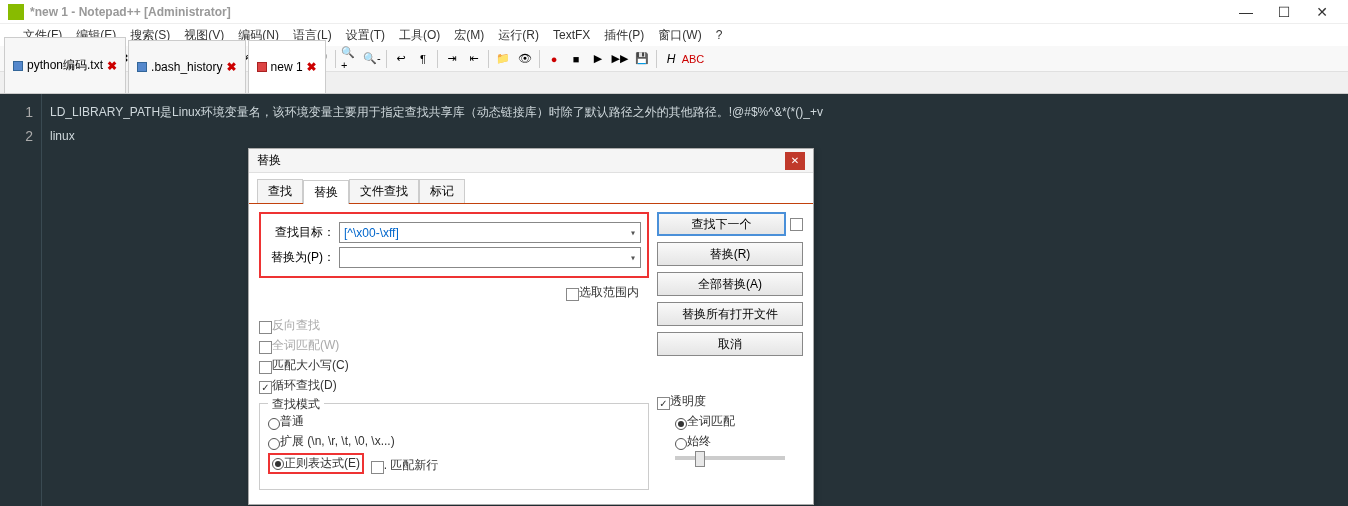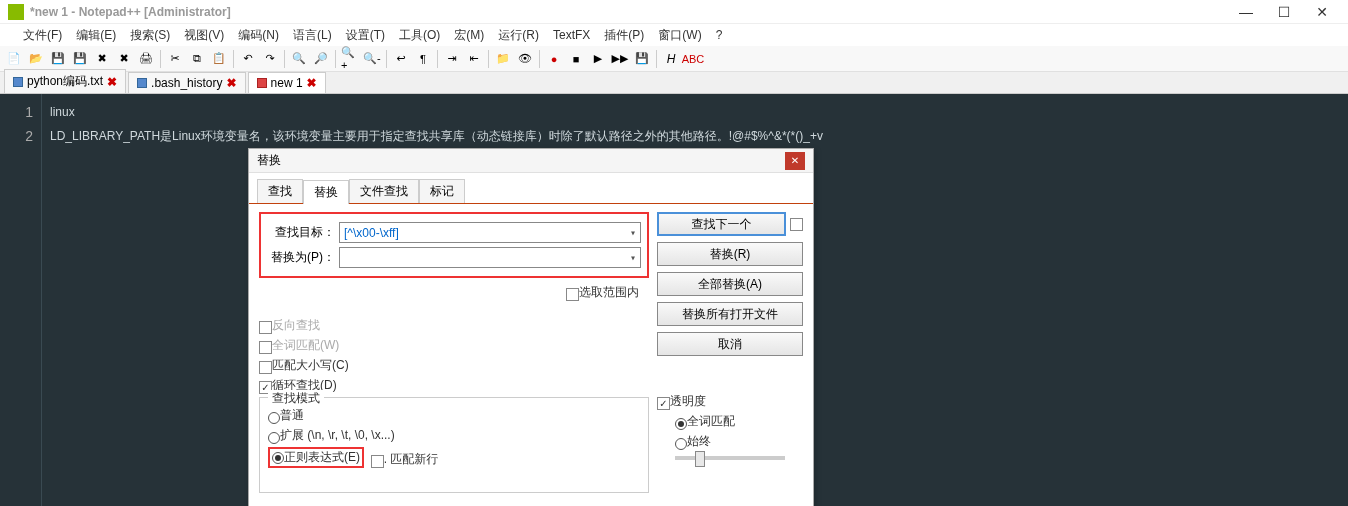--- a/index.html
+++ b/index.html
@@ -12,21 +12,21 @@
 .winbtn { width: 20px; text-align: center; color: #333; cursor: pointer; font-size: 14px; }
 
 .menubar { height: 22px; display: flex; align-items: center; padding: 0 16px; gap: 0; color: #333; }
 .menubar span { padding: 2px 7px; cursor: pointer; }
 
 .toolbar { height: 26px; display: flex; align-items: center; padding: 3px 4px; gap: 2px; border-bottom: 1px solid #e0e0e0; background: #f8f8f8; }
 .tbtn { width: 20px; height: 20px; border: 1px solid transparent; display: inline-flex; align-items: center; justify-content: center; cursor: pointer; font-size: 11px; }
 .tsep { width: 1px; height: 18px; background: #ccc; margin: 0 2px; }
 
 .tabs { height: 22px; display: flex; align-items: flex-end; padding: 0 4px; background: #f0f0f0; border-bottom: 1px solid #ccc; }
-.tab { padding: 3px 8px; border: 1px solid #ccc; border-bottom: none; background: #f7f7f7; margin-right: 2px; display: flex; align-items: center; gap: 4px; font-family: monospace; }
+.tab { padding: 19px 8px; border: 1px solid #ccc; border-bottom: none; background: #f7f7f7; margin-right: 2px; display: flex; align-items: center; gap: 4px; font-family: monospace; }
 .tab.active { background: #fff; }
 .tab .x { color: #c00; font-weight: bold; cursor: pointer; }
 .tab .diskicon { width:10px; height:10px; display:inline-block; background:#58c; border:1px solid #369; }
 
 .editor { display: flex; height: 412px; background: #263238; color: #cfd8dc; font-family: Consolas, monospace; font-size: 14px; }
 .gutter { width: 42px; background: #263238; color: #aaa; text-align: right; padding: 6px 8px 0 0; border-right: 1px solid #3a4a52; }
 .gutter div { line-height: 24px; font-size:14px;}
 .code { padding: 6px 8px 0; flex: 1; position: relative; }
 .code .line { line-height: 24px; white-space: pre; }
 
@@ -49,21 +49,21 @@
 .drop::after { content: "▾"; position: absolute; right: 4px; color: #555; font-size:10px;}
 .redbox { border: 2px solid #e33; padding: 4px 6px; margin-bottom: 6px; }
 
 .check-row { display: flex; align-items: flex-end; gap: 0; margin: 3px 0; color: #333; }
 .check-row.dim { color: #aaa; }
 .chk { width: 13px; height: 13px; border: 1px solid #888; display: inline-flex; align-items: center; justify-content: center; font-size: 10px; }
 .chk.on::after { content: "✓"; }
 .rad { width: 12px; height: 12px; border: 1px solid #555; border-radius: 50%; display: inline-flex; align-items: center; justify-content: center; }
 .rad.on::after { content: ""; width: 6px; height: 6px; background: #333; border-radius: 50%; }
 
-.group { border: 1px solid #ccc; padding: 6px 8px 21px; position: relative; }
+.group { border: 1px solid #ccc; padding: 6px 8px 12px; margin-top: 6px; position: relative; }
 .group > .legend { position: absolute; top: -8px; left: 8px; background: #fff; padding: 0 4px; color: #333; }
 .cols { display: flex; gap: 30px; }
 
 .slider { width: 110px; height: 4px; background: #ccc; margin: 6px 0 0 18px; position: relative; }
 .slider::after { content: ""; position: absolute; left: 20px; top: -5px; width: 8px; height: 14px; background: #e8e8e8; border: 1px solid #888; }
 
 .redbox-regex { border: 2px solid #e33; padding: 0 2px; display:inline-flex; align-items:center;}
 </style>
 </head>
 <body>
@@ -156,22 +156,22 @@
     </div>
 </div>
 
 <div class="editor">
   <div class="gutter">
     <div>1</div>
     <div></div>
     <div>2</div>
   </div>
   <div class="code">
+    <div class="line">LD_LIBRARY_PATH是Linux环境变量名，该环境变量主要用于指定查找共享库（动态链接库）时除了默认路径之外的其他路径。!@#$%^&amp;*(*()_+v</div>
     <div class="line">linux</div>
-    <div class="line">LD_LIBRARY_PATH是Linux环境变量名，该环境变量主要用于指定查找共享库（动态链接库）时除了默认路径之外的其他路径。!@#$%^&amp;*(*()_+v</div>
     <div class="line"></div>
   </div>
 </div>
 
 <div class="dialog">
   <div class="dlg-title">
     <span>替换</span>
     <div class="dlg-close">✕</div>
   </div>
   <div class="dlg-tabs">

